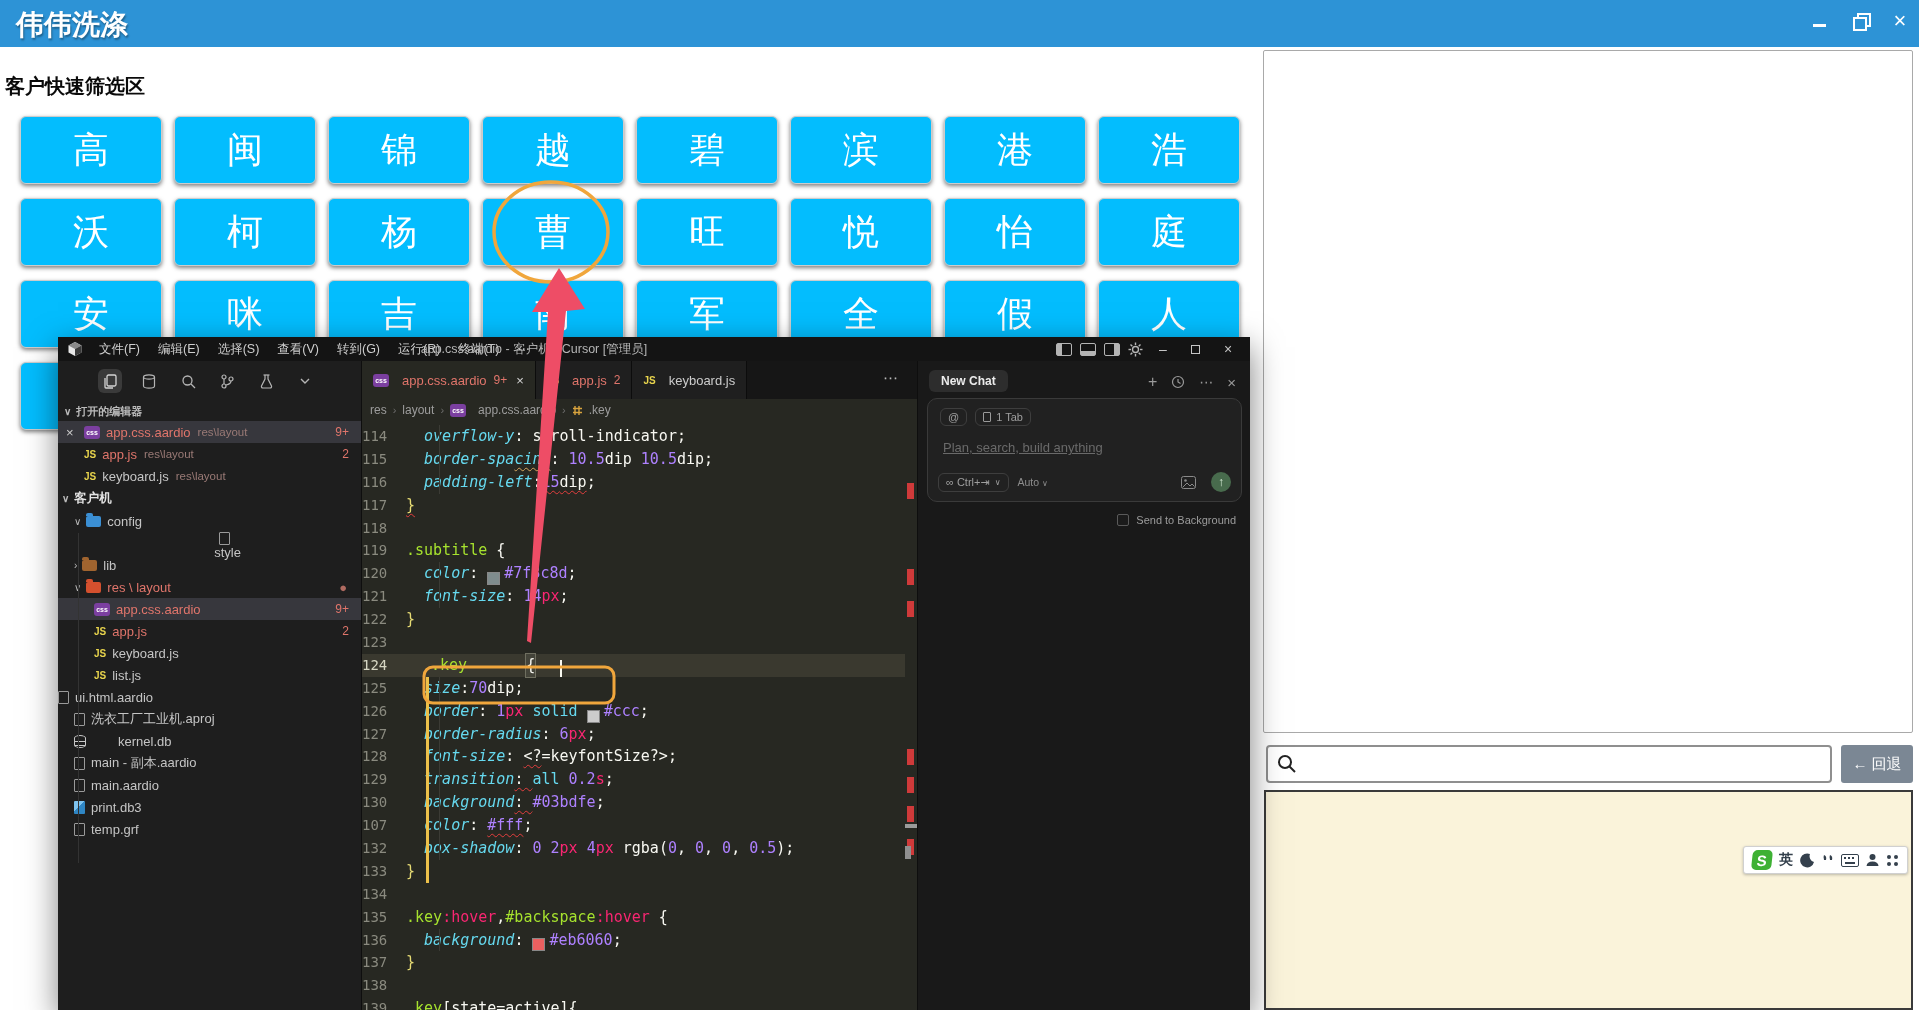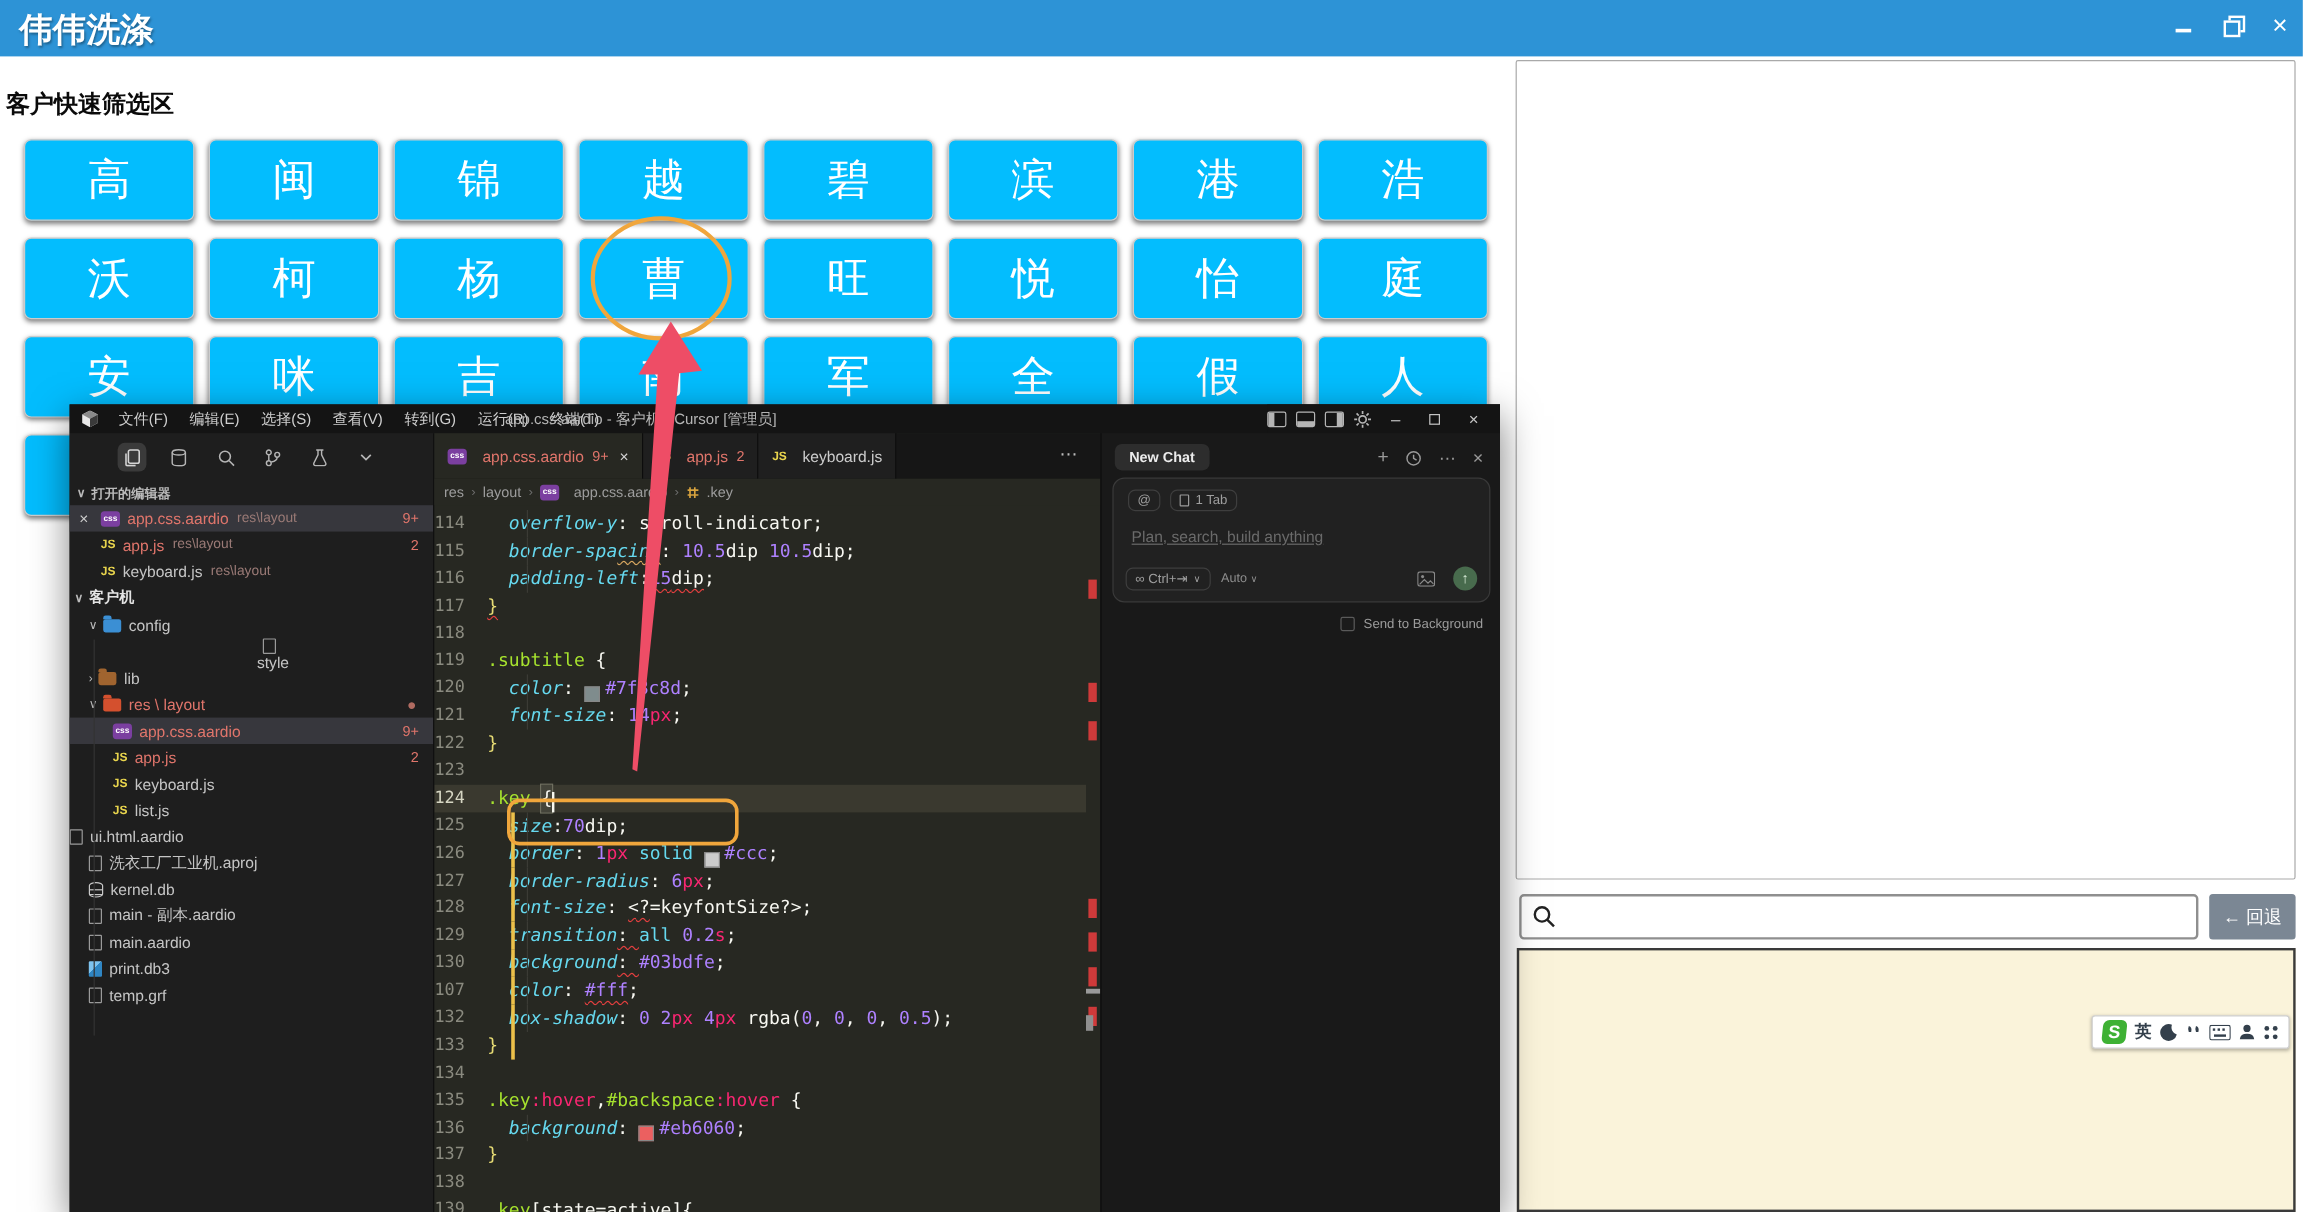--- a/index.html
+++ b/index.html
@@ -103,21 +103,21 @@
   .tab-badge { color:#e0756b; font-size:12px; }
   .tab-close { color:#d5d5d5; font-size:13px; margin-left:2px; }
   #tab-actions { position:absolute; right:18px; top:8px; color:#bbb; font-size:15px; letter-spacing:1px; }
   #breadcrumb { position:absolute; left:0; top:38px; right:0; height:22px; display:flex; align-items:center;
     gap:6px; padding-left:8px; font-size:12px; color:#9d9d9d; background:#272822; }
   .bc-sep { color:#6d6d6d; font-size:11px; }
 
   #code { position:absolute; left:0; top:60px; right:12px; bottom:0; overflow:hidden;
     font-family:"DejaVu Sans Mono", monospace; font-size:15px; padding-top:4px; }
   .code-line { height:22.9px; line-height:22.9px; display:flex; white-space:pre; position:relative;align-items:flex-end; }
-  .code-line.cur { background:#3a392f; }
+  .code-line.cur { background:#3a392f;gap:25px; }
   .ln { width:44px; text-align:right; padding-right:24px; color:#8a8a7f; font-size:14px; flex:none; }
   .cur .ln { color:#d6d6c3; }
   .modbar { position:absolute; left:64px; top:0; bottom:0; width:3px; background:#ecc04a; }
   .guide { position:absolute; left:77px; top:0; bottom:0; border-left:1px solid #3b3b35; }
   .tk-prop { color:#66d9ef; font-style:italic; }
   .tk-pln  { color:#f8f8f2; }
   .tk-val  { color:#f8f8f2; }
   .tk-num  { color:#ae81ff; }
   .tk-unit { color:#f92672; }
   .tk-sel  { color:#a6e22e; }
@@ -389,21 +389,21 @@
             <span>list.js</span>
           </div>
           <div class="tree-row" style="">
             <span class="fic file-ic"></span>
             <span>ui.html.aardio</span>
           </div>
           <div class="tree-row" style="padding-left: 16px;">
             <span class="fic file-ic"></span>
             <span>洗衣工厂工业机.aproj</span>
           </div>
-          <div class="tree-row" style="padding-left: 16px;">
+          <div class="tree-row" style="padding-left: 16px; gap: 26px;">
             <span class="fic db-ic"></span>
             <span>kernel.db</span>
           </div>
           <div class="tree-row" style="padding-left: 16px;">
             <span class="fic file-ic"></span>
             <span>main - 副本.aardio</span>
           </div>
           <div class="tree-row" style="padding-left: 16px;">
             <span class="fic file-ic"></span>
             <span>main.aardio</span>

